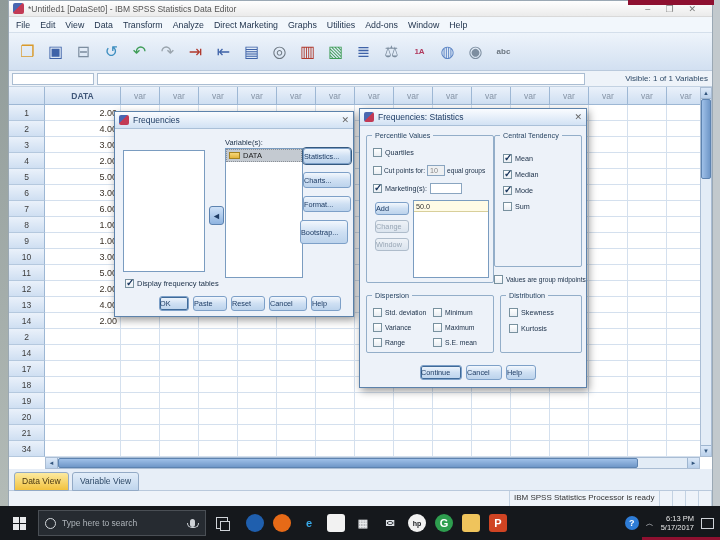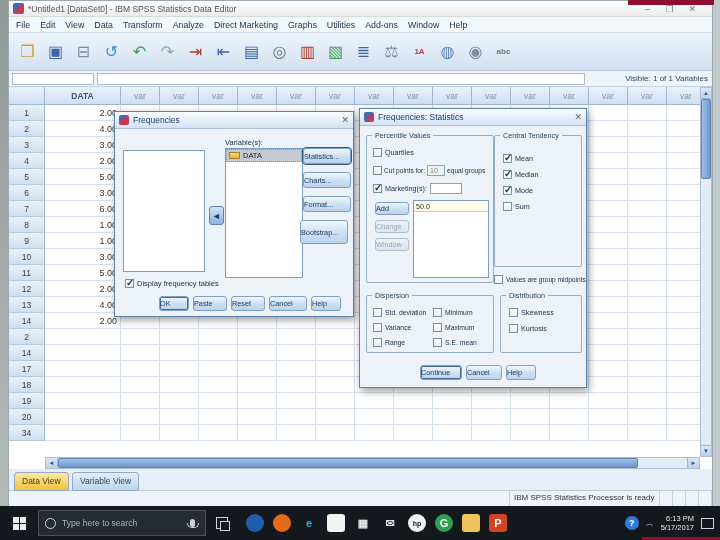--- a/index.html
+++ b/index.html
@@ -612,20 +612,40 @@
         <div class="cell" style="width: 39px;"></div>
         <div class="cell" style="width: 39px;"></div>
         <div class="cell" style="width: 39px;"></div>
         <div class="cell" style="width: 39px;"></div>
         <div class="cell" style="width: 39px;"></div>
         <div class="cell" style="width: 39px;"></div>
         <div class="cell" style="width: 39px;"></div>
         <div class="cell" style="width: 39px;"></div>
       </div>
       <div class="grow">
+        <div class="rnum" style="width: 36px;">21</div>
+        <div class="cell" style="width: 76px;"></div>
+        <div class="cell" style="width: 39px;"></div>
+        <div class="cell" style="width: 39px;"></div>
+        <div class="cell" style="width: 39px;"></div>
+        <div class="cell" style="width: 39px;"></div>
+        <div class="cell" style="width: 39px;"></div>
+        <div class="cell" style="width: 39px;"></div>
+        <div class="cell" style="width: 39px;"></div>
+        <div class="cell" style="width: 39px;"></div>
+        <div class="cell" style="width: 39px;"></div>
+        <div class="cell" style="width: 39px;"></div>
+        <div class="cell" style="width: 39px;"></div>
+        <div class="cell" style="width: 39px;"></div>
+        <div class="cell" style="width: 39px;"></div>
+        <div class="cell" style="width: 39px;"></div>
+        <div class="cell" style="width: 39px;"></div>
+        <div class="cell" style="width: 39px;"></div>
+      </div>
+      <div class="grow">
         <div class="rnum" style="width: 36px;">34</div>
         <div class="cell" style="width: 76px;"></div>
         <div class="cell" style="width: 39px;"></div>
         <div class="cell" style="width: 39px;"></div>
         <div class="cell" style="width: 39px;"></div>
         <div class="cell" style="width: 39px;"></div>
         <div class="cell" style="width: 39px;"></div>
         <div class="cell" style="width: 39px;"></div>
         <div class="cell" style="width: 39px;"></div>
         <div class="cell" style="width: 39px;"></div>

